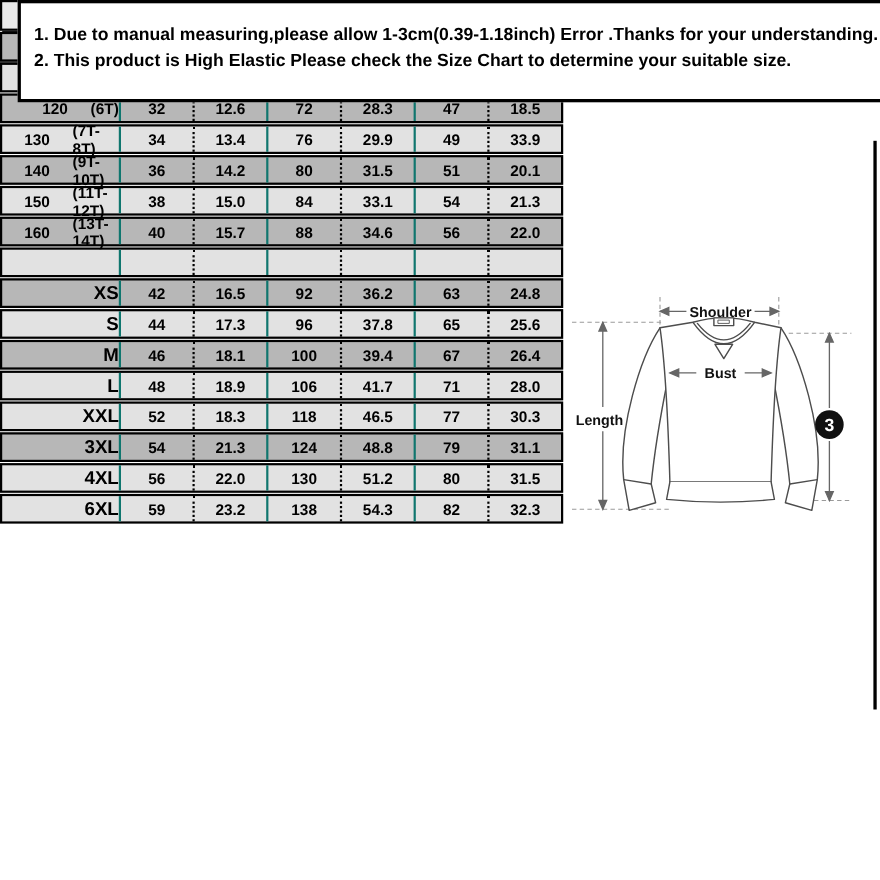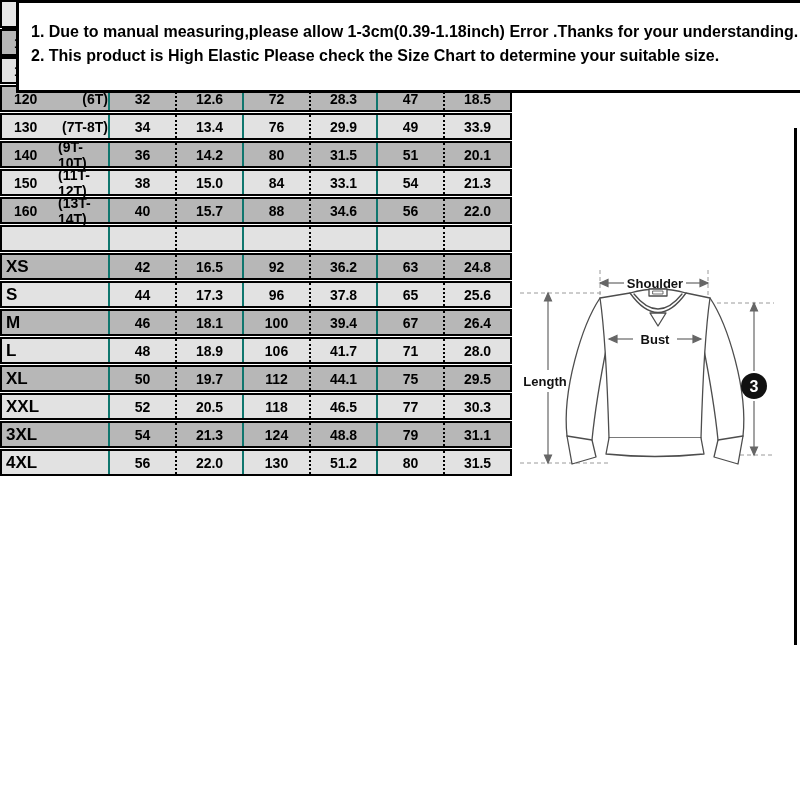--- a/index.html
+++ b/index.html
@@ -24,23 +24,23 @@
   .header-en  { font-size:18px; font-weight:bold; }
 
   
   .table-wrap { position:absolute; left:0; top:130; width:512px; }
   .trow { display:flex; width:512px; height:27px; border:2px solid #000;
           margin-bottom:1px; background:#e2e2e2; }
   .trow.units { height:28px; background:#e8e8e8; }
   .trow.dark  { background:#b7b7b7; }
   .tcell { display:flex; align-items:center; justify-content:center;
            font-weight:bold; font-size:14px; color:#000; height:100%; }
-  .c-size { width:106px; justify-content:space-between; padding-left:12px; }
+  .c-size { width:106px; justify-content:flex-end; padding-left:20px; }
   .c-size .size-main { min-width:44px; text-align:left; }
-  .c-size.center { justify-content:flex-start; padding-left:4px; font-size:17px; }
+  .c-size.center { justify-content:flex-end; padding-left:4px; font-size:17px; }
   .c-size.center .size-main { min-width:0; }
   .c-cm   { width:67px; border-left:2px solid #0f766e; }
   .c-in   { width:67px; border-left:2px dotted #000; color:#000000; }
   .size-sub { font-size:14px; }
 
   
   .notes-box { position:absolute; left:16px; top:645; width:797px; height:93px;
                background:#fff; border:3px solid #000; padding:17px 8px 0 12px; }
   .note-line { font-size:16px; font-weight:bold; color:#000; line-height:24px;
                white-space:nowrap; }
@@ -241,40 +241,28 @@
         <span class="size-sub"></span>
       </div>
       <div class="tcell c-cm">48</div>
       <div class="tcell c-in">18.9</div>
       <div class="tcell c-cm">106</div>
       <div class="tcell c-in">41.7</div>
       <div class="tcell c-cm">71</div>
       <div class="tcell c-in">28.0</div>
     </div>
 
-    <div class="trow dark">
-      <div class="tcell c-size center">
-        <span class="size-main">XL</span>
-        <span class="size-sub"></span>
-      </div>
-      <div class="tcell c-cm">50</div>
-      <div class="tcell c-in">19.7</div>
-      <div class="tcell c-cm">112</div>
-      <div class="tcell c-in">44.1</div>
-      <div class="tcell c-cm">75</div>
-      <div class="tcell c-in">29.5</div>
-    </div>
 
     <div class="trow">
       <div class="tcell c-size center">
         <span class="size-main">XXL</span>
         <span class="size-sub"></span>
       </div>
       <div class="tcell c-cm">52</div>
-      <div class="tcell c-in">20.5</div>
+      <div class="tcell c-in">18.3</div>
       <div class="tcell c-cm">118</div>
       <div class="tcell c-in">46.5</div>
       <div class="tcell c-cm">77</div>
       <div class="tcell c-in">30.3</div>
     </div>
 
     <div class="trow dark">
       <div class="tcell c-size center">
         <span class="size-main">3XL</span>
         <span class="size-sub"></span>
@@ -294,20 +282,32 @@
       </div>
       <div class="tcell c-cm">56</div>
       <div class="tcell c-in">22.0</div>
       <div class="tcell c-cm">130</div>
       <div class="tcell c-in">51.2</div>
       <div class="tcell c-cm">80</div>
       <div class="tcell c-in">31.5</div>
     </div>
 
 
+    <div class="trow">
+      <div class="tcell c-size center">
+        <span class="size-main">6XL</span>
+        <span class="size-sub"></span>
+      </div>
+      <div class="tcell c-cm">59</div>
+      <div class="tcell c-in">23.2</div>
+      <div class="tcell c-cm">138</div>
+      <div class="tcell c-in">54.3</div>
+      <div class="tcell c-cm">82</div>
+      <div class="tcell c-in">32.3</div>
+    </div>
   </div>
   </div>
 
   <div class="right-edge"></div>
 
   <div class="notes-box">
     <div class="note-line">1. Due to manual measuring,please allow 1-3cm(0.39-1.18inch) Error .Thanks for your understanding.</div>
     <div class="note-line">2. This product is High Elastic Please check the Size Chart to determine your suitable size.</div>
   </div>
 

